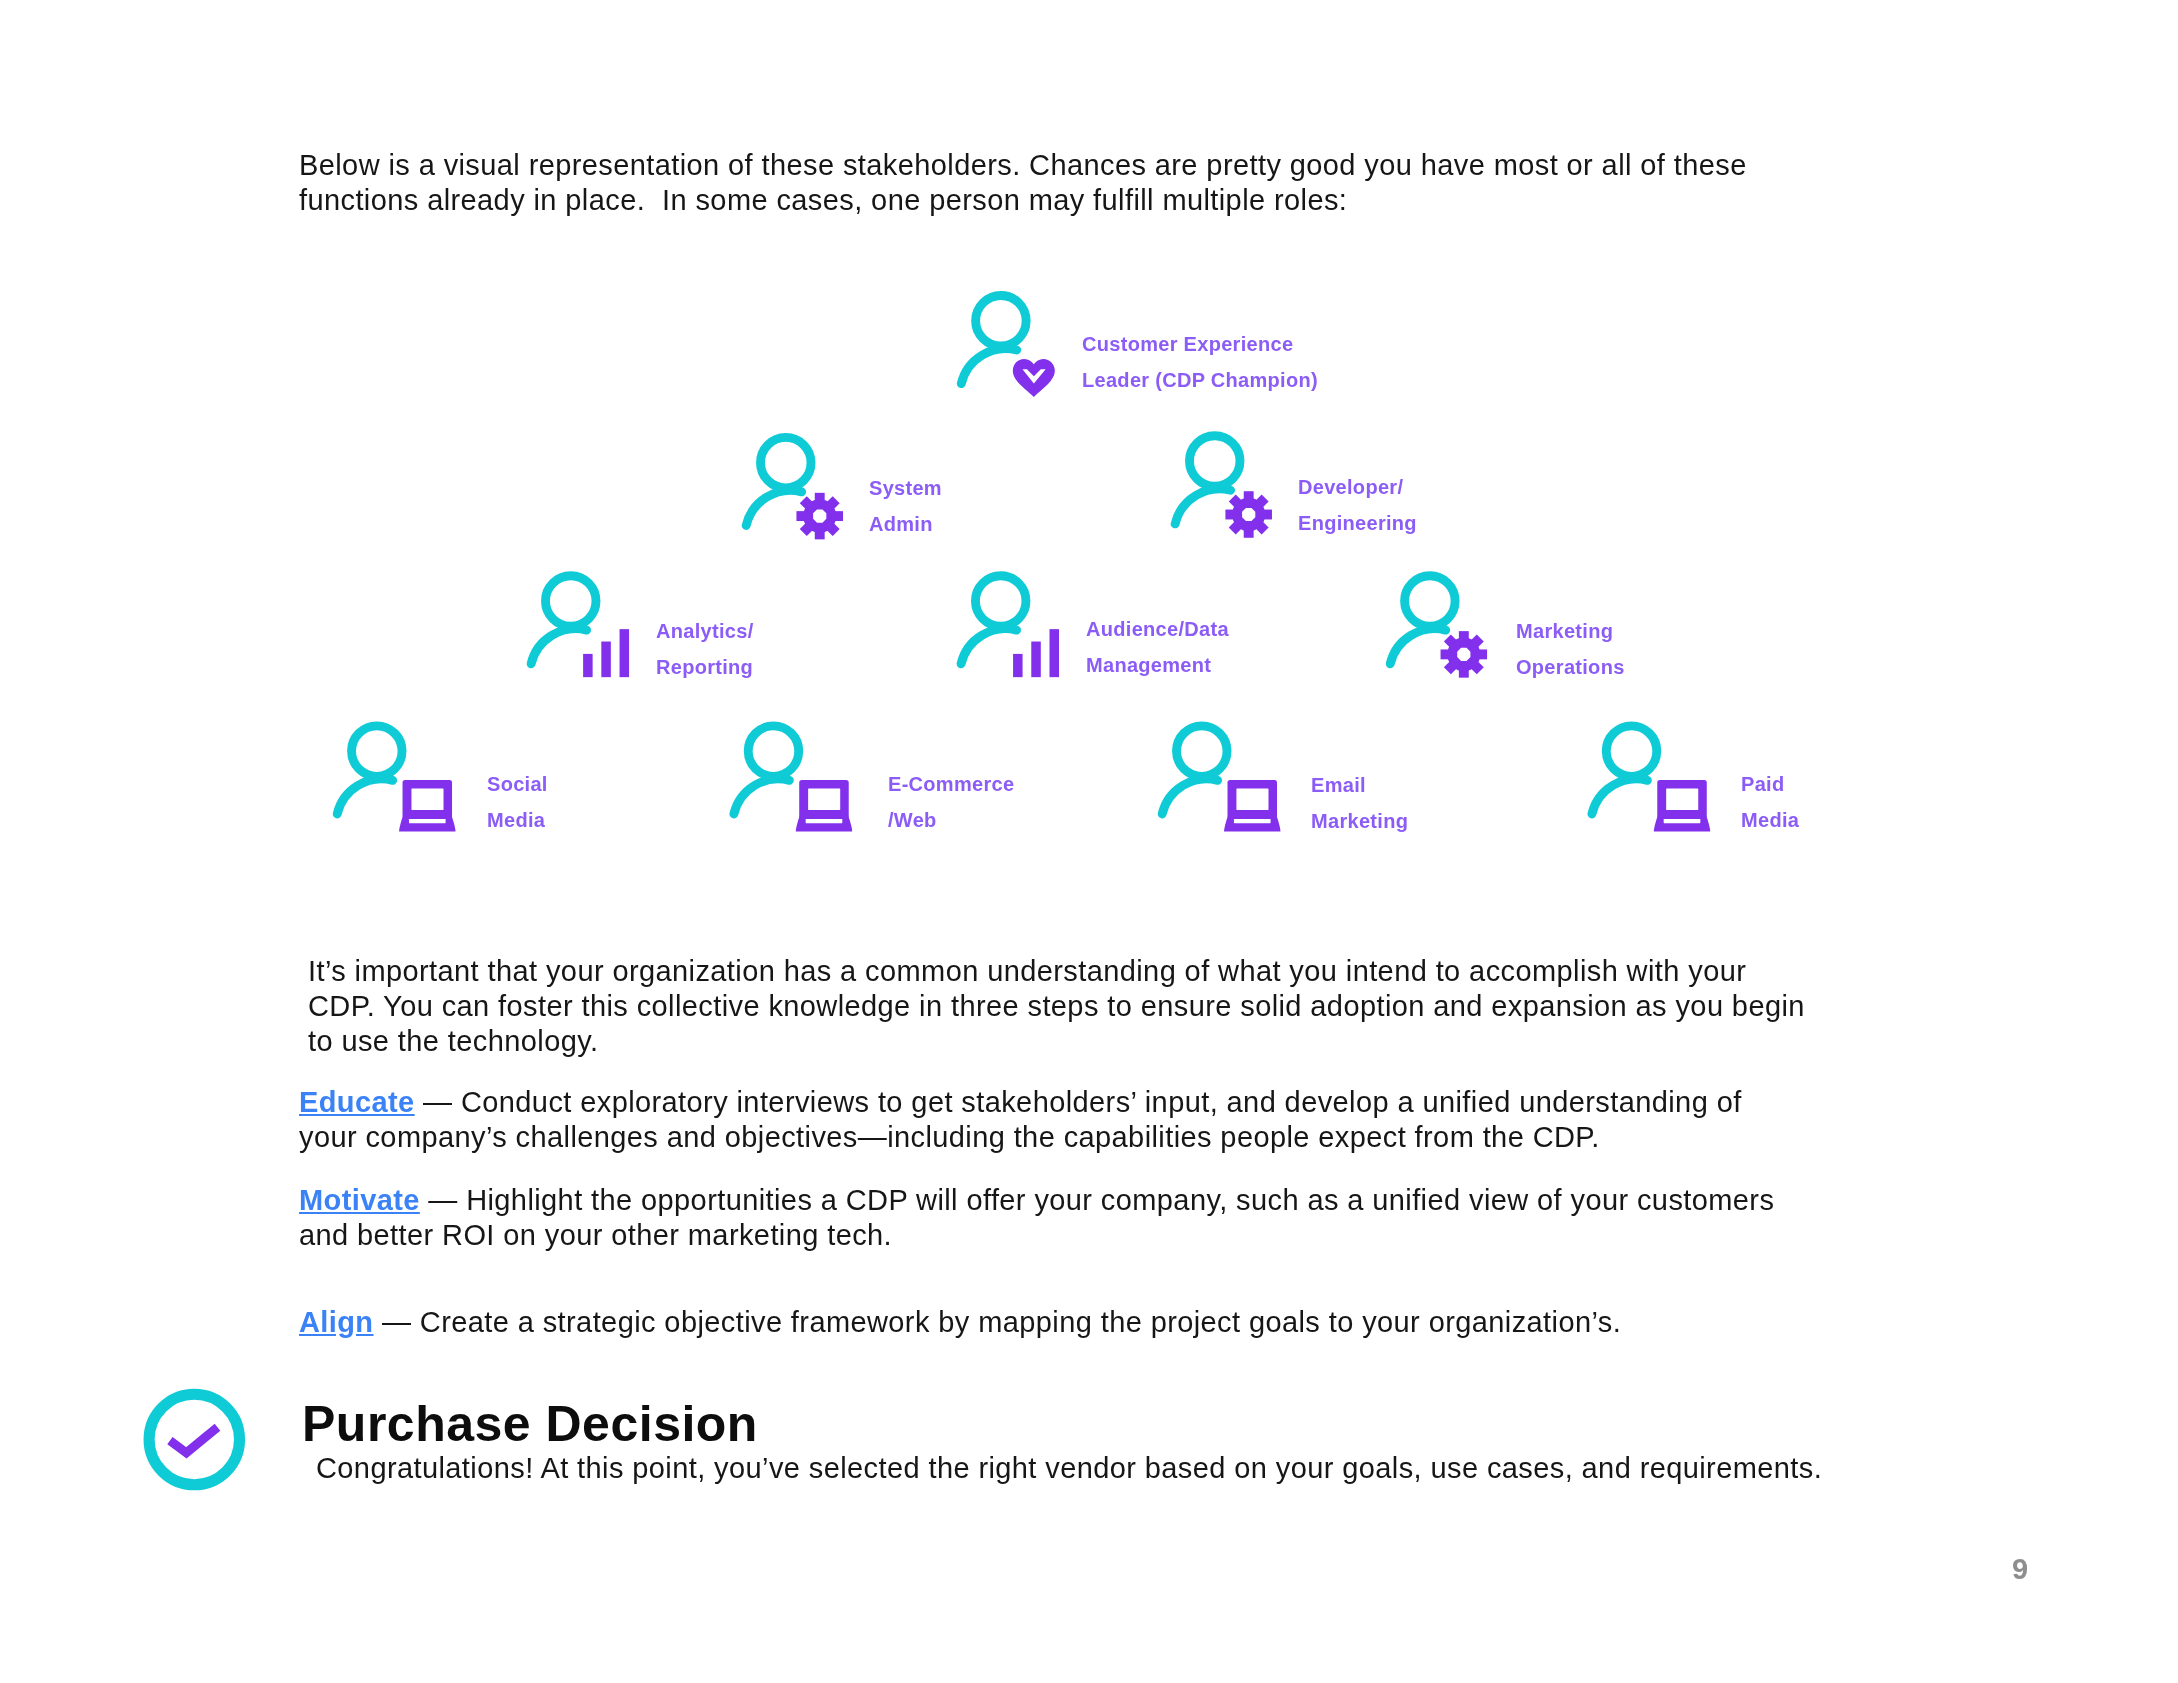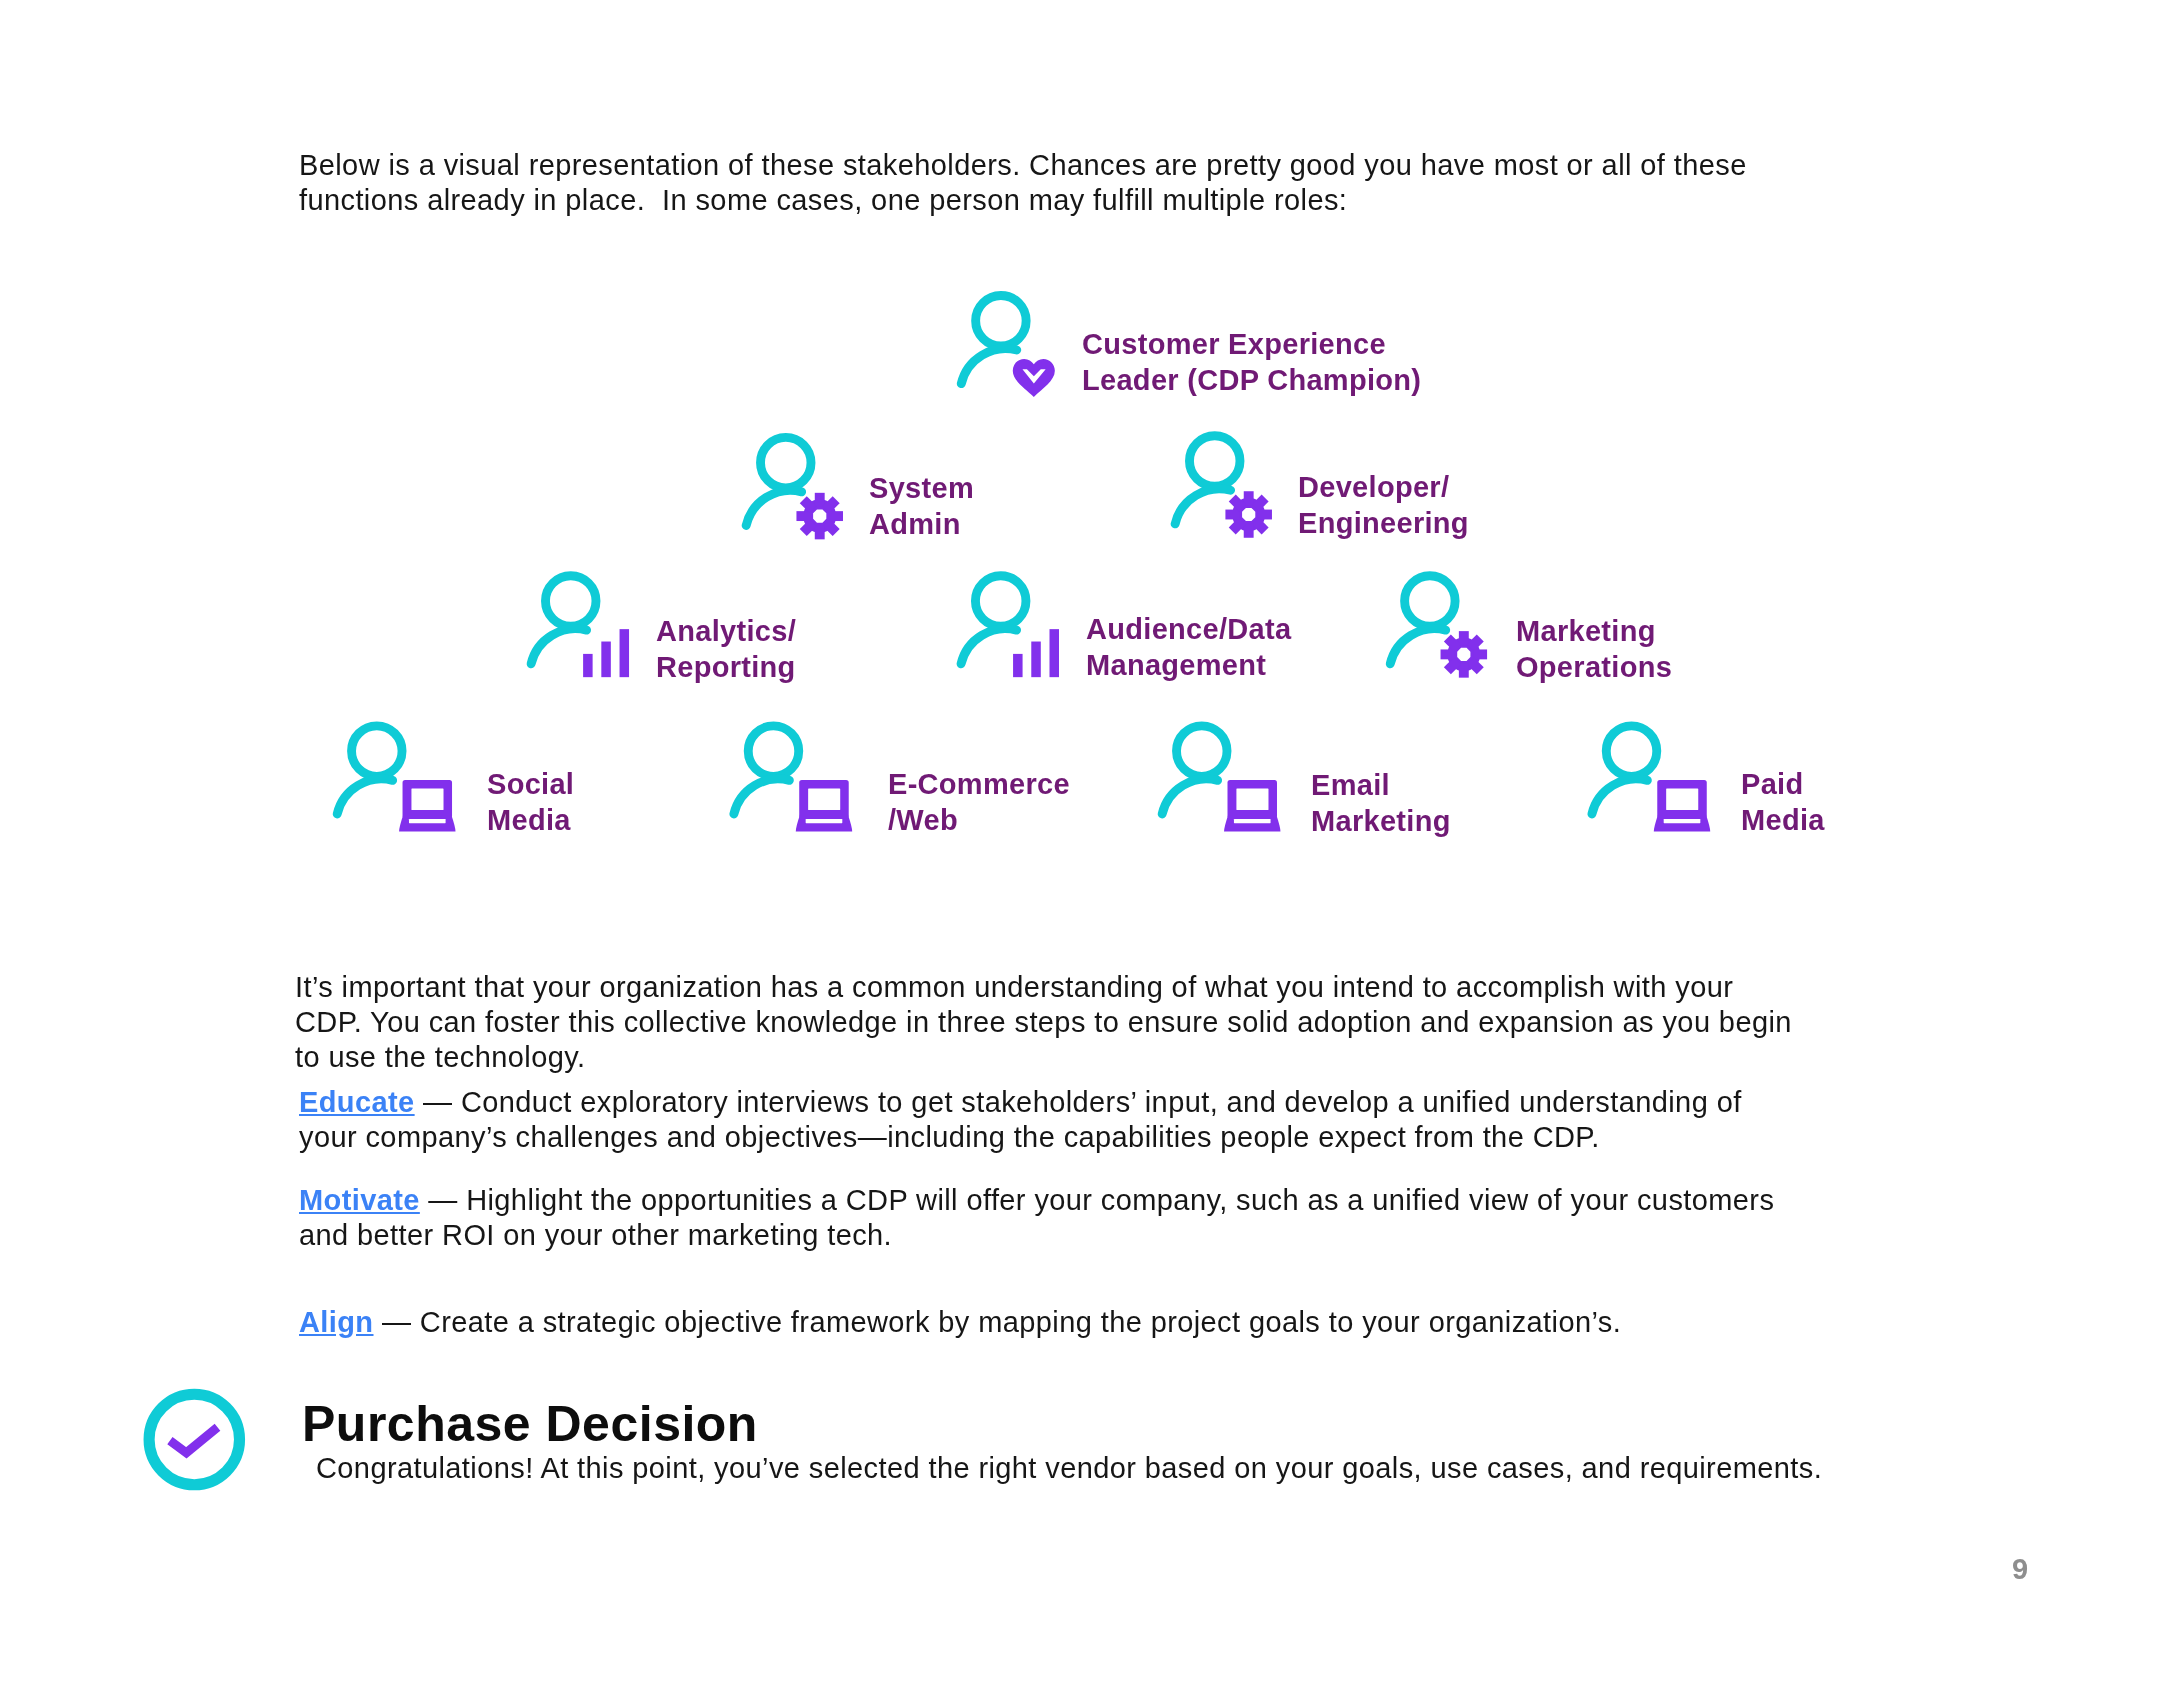--- a/index.html
+++ b/index.html
@@ -10,22 +10,22 @@
   .page{position:relative;width:2178px;height:1460px;background:#fff;}
 
   
   .para{position:absolute;font-size:29px;line-height:35px;color:#161616;
         letter-spacing:0.4px;font-weight:400;}
   .para .bold{font-weight:700;color:#3b82f6;text-decoration:underline;}
   .diagram-svg{position:absolute;left:0;top:0;overflow:visible;}
   .tl{fill:none;stroke:#0fcbd6;stroke-width:9;stroke-linecap:round;}
   .pf{fill:#8230ec;}
   .wf{fill:#ffffff;}
-  .nlabel{position:absolute;font-size:29px;line-height:36px;font-weight:700;
-          color:#701a75;letter-spacing:0.3px;white-space:pre;}
+  .nlabel{position:absolute;font-size:20px;line-height:36px;font-weight:700;
+          color:#8b5cf6;letter-spacing:0.3px;white-space:pre;}
 
   
   .pd-icon{position:absolute;display:block;}
   .pd-title{position:absolute;font-size:50px;font-weight:700;color:#0d0d0d;letter-spacing:0.5px;}
   .pd-body{position:absolute;font-size:29px;line-height:35px;color:#161616;letter-spacing:0.4px;white-space:nowrap;margin-left:16px;}
   .pageno{position:absolute;font-size:29px;color:#8e8e8e;font-weight:700;}
 </style>
 </head>
 <body>
 
@@ -134,21 +134,21 @@
   <div class="nlabel" style="left:1298px;top:469px"><div>Developer/</div><div>Engineering</div></div>
   <div class="nlabel" style="left:656px;top:613px"><div>Analytics/</div><div>Reporting</div></div>
   <div class="nlabel" style="left:1086px;top:611px"><div>Audience/Data</div><div>Management</div></div>
   <div class="nlabel" style="left:1516px;top:613px"><div>Marketing</div><div>Operations</div></div>
   <div class="nlabel" style="left:487px;top:766px"><div>Social</div><div>Media</div></div>
   <div class="nlabel" style="left:888px;top:766px"><div>E-Commerce</div><div>/Web</div></div>
   <div class="nlabel" style="left:1311px;top:767px"><div>Email</div><div>Marketing</div></div>
   <div class="nlabel" style="left:1741px;top:766px"><div>Paid</div><div>Media</div></div>
   </div>
 
-  <div class="para" style="left:295px;top:954px;margin-top:16px;">
+  <div class="para" style="left:308px;top:954px;">
     <div>It’s important that your organization has a common understanding of what you intend to accomplish with your</div>
     <div>CDP. You can foster this collective knowledge in three steps to ensure solid adoption and expansion as you begin</div>
     <div>to use the technology.</div>
   </div>
 
   <div class="para" style="left:299px;top:1085px;">
     <div><span class="bold">Educate</span><span> — Conduct exploratory interviews to get stakeholders’ input, and develop a unified understanding of</span></div>
     <div>your company’s challenges and objectives—including the capabilities people expect from the CDP.</div>
   </div>
 

